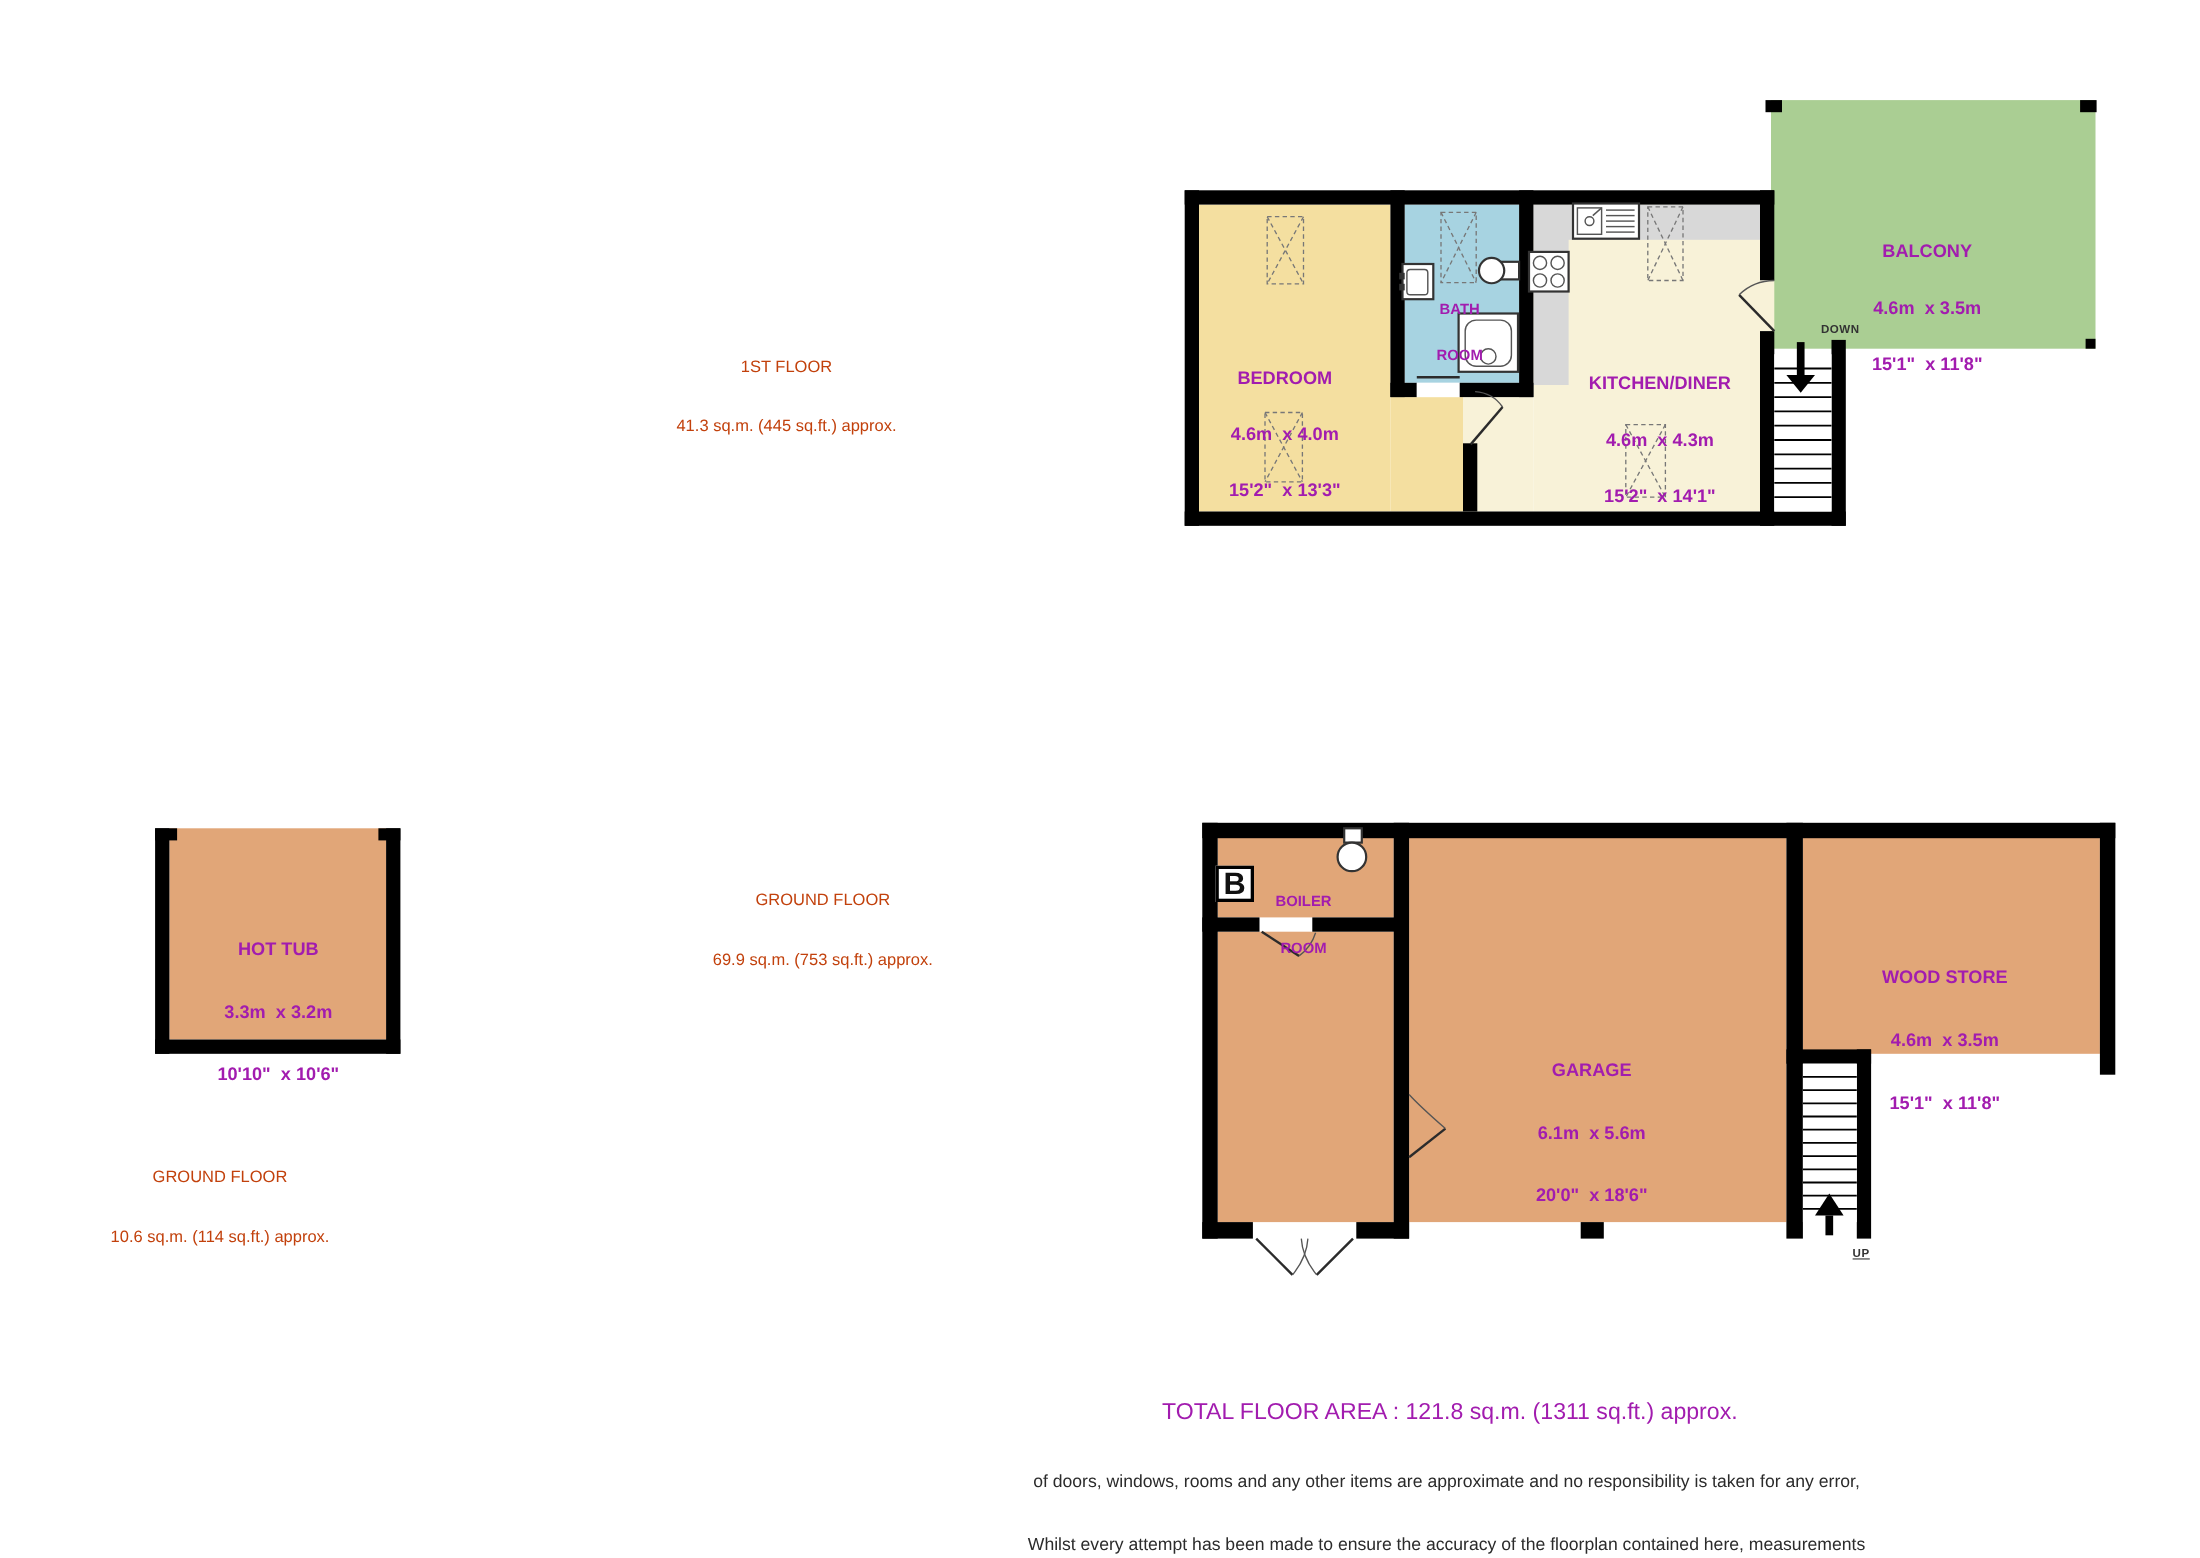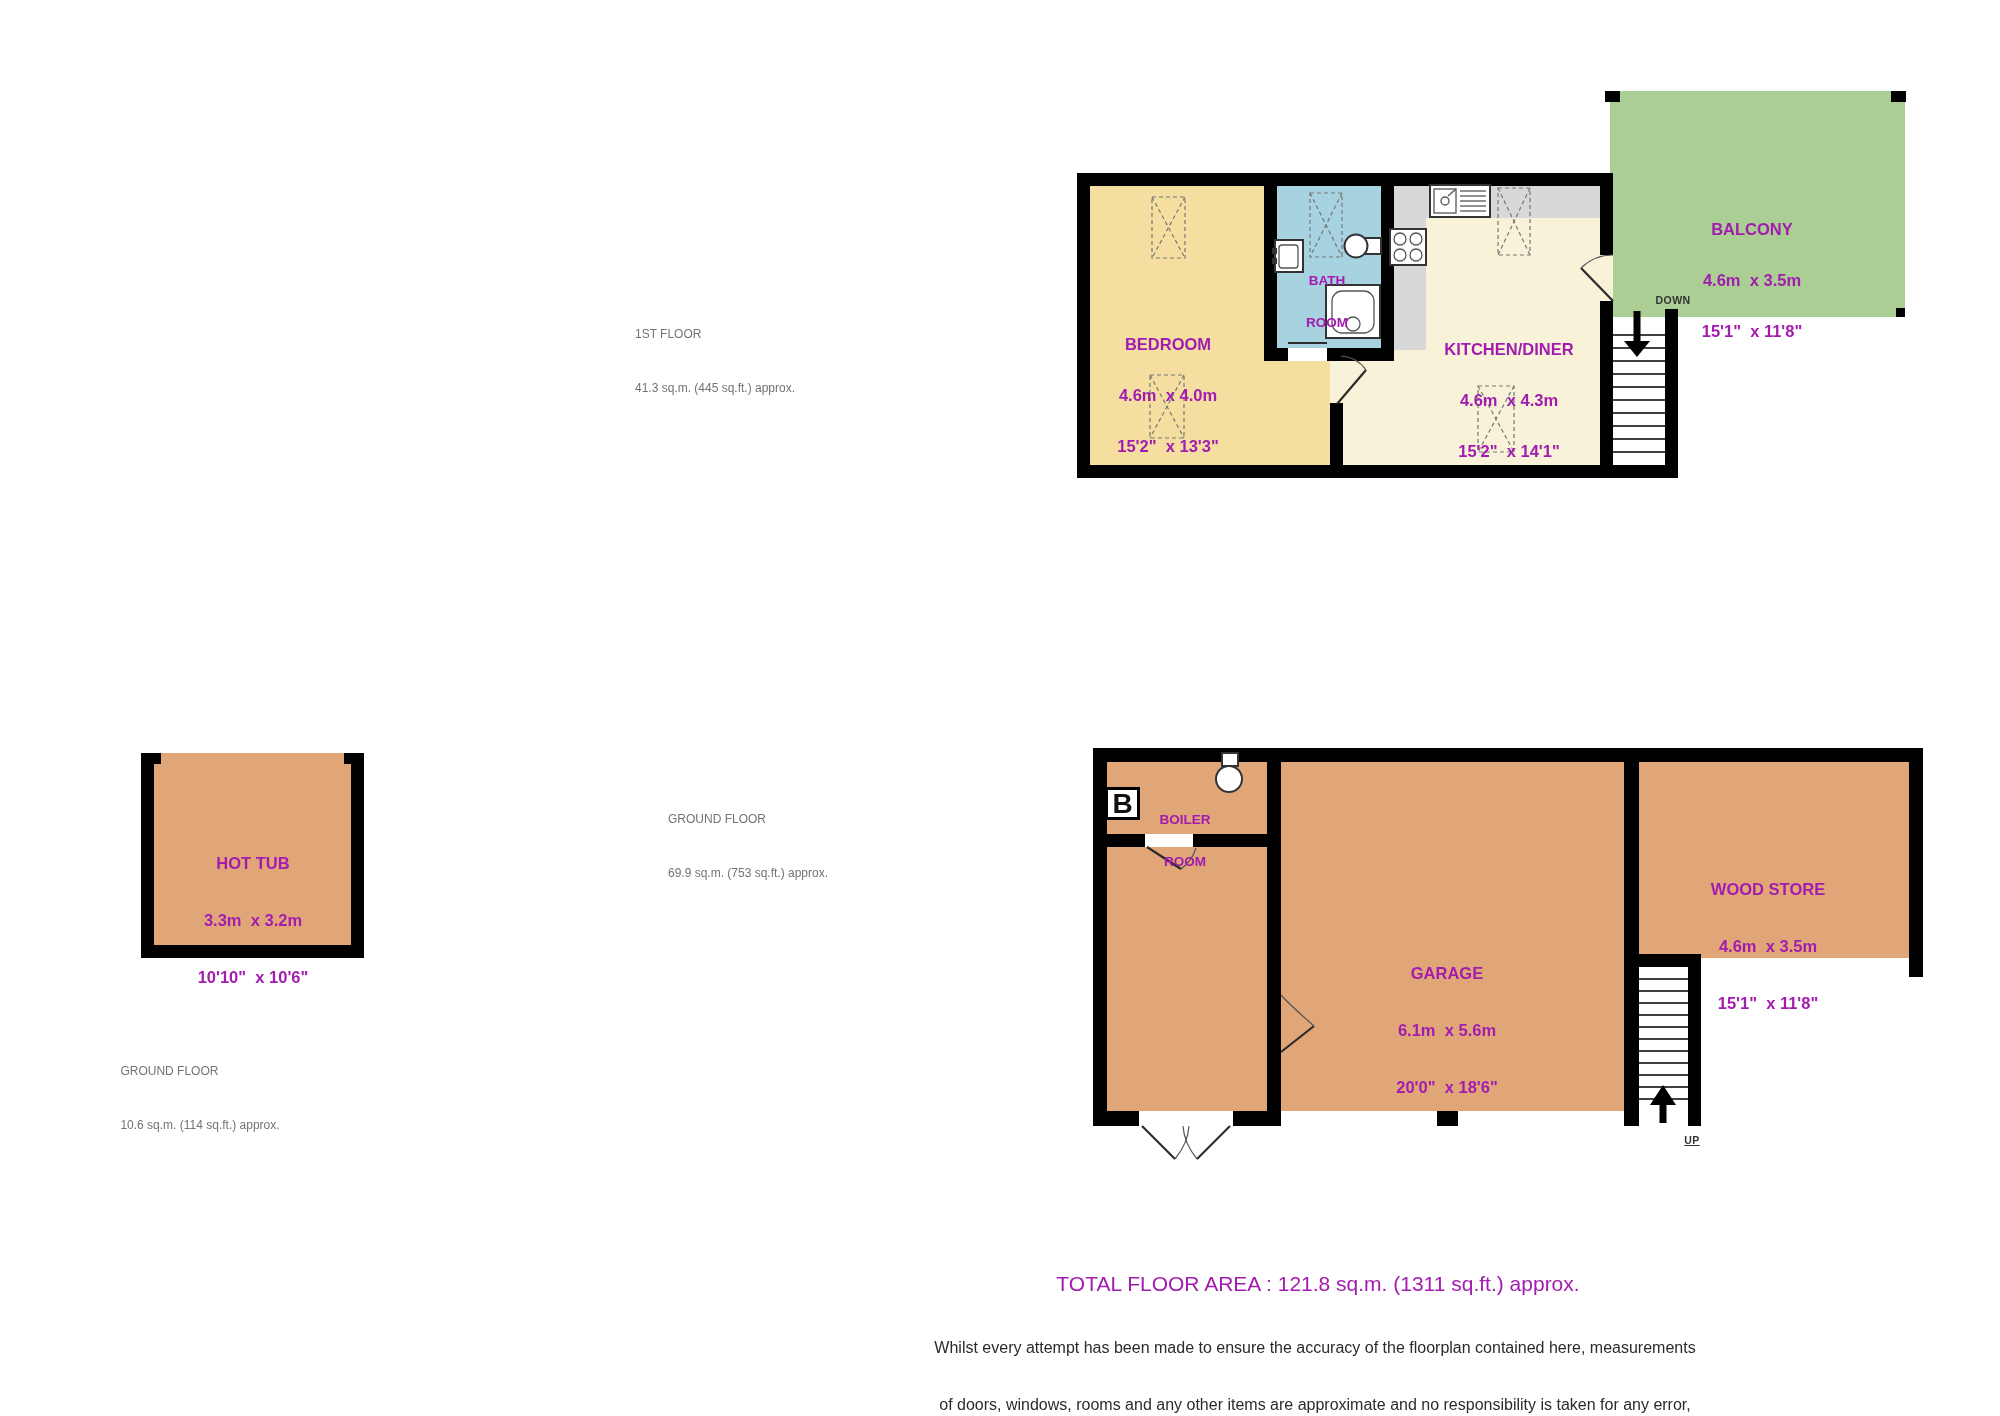--- a/index.html
+++ b/index.html
@@ -17,22 +17,22 @@
   .dash{fill:none;stroke:#777;stroke-width:1.2;stroke-dasharray:4 3;}
   .tread{stroke:#000;stroke-width:1.6;}
   .leaf{fill:none;stroke:#2b2b2b;stroke-width:2.2;}
   .arc{fill:none;stroke:#555;stroke-width:1.2;}
   .arrow{fill:#000;}
 
   .room-label{position:absolute;transform:translateX(-50%);text-align:center;
     font-weight:bold;font-size:16.5px;line-height:17px;color:#a21caf;white-space:pre;}
   .room-label.g{line-height:19px;}
   .room-label.sm{font-size:13.5px;line-height:14px;}
-  .floor-label{position:absolute;transform:translateX(-50%);
-    font-size:12px;line-height:18px;color:#737373;white-space:pre;}
+  .floor-label{position:absolute;transform:translateX(-50%);text-align:center;
+    font-size:15px;line-height:18px;color:#c2410c;white-space:pre;}
   .updown{position:absolute;transform:translateX(-50%);font-weight:bold;
     font-size:10.5px;color:#333;letter-spacing:.5px;margin-left:36px;}
   .b-box{position:absolute;left:1105px;top:787px;width:35px;height:33px;
     box-sizing:border-box;border:3px solid #000;background:#fff;display:flex;
     align-items:center;justify-content:center;font-weight:bold;font-size:28px;color:#111;}
   .total-line{position:absolute;left:1318px;top:1272px;transform:translateX(-50%);
     font-size:21px;color:#a21caf;white-space:pre;}
   .disclaimer{position:absolute;left:1315px;top:1300px;transform:translateX(-50%);
     text-align:center;font-size:16px;line-height:19px;color:#2b2b2b;white-space:pre;}
 </style>
@@ -314,21 +314,21 @@
     <div>10'10"  x 10'6"</div>
   </div>
 
   <div class="floor-label" style="left:200px;top:1026px;">
     <div>GROUND FLOOR</div>
     <div>10.6 sq.m. (114 sq.ft.) approx.</div>
   </div>
 
   <div class="total-line">TOTAL FLOOR AREA : 121.8 sq.m. (1311 sq.ft.) approx.</div>
   <div class="disclaimer">
+    <div>of doors, windows, rooms and any other items are approximate and no responsibility is taken for any error,</div>
     <div>Whilst every attempt has been made to ensure the accuracy of the floorplan contained here, measurements</div>
-    <div>of doors, windows, rooms and any other items are approximate and no responsibility is taken for any error,</div>
     
     
     
     
   </div>
 
 </div>
 
 </body></html>

